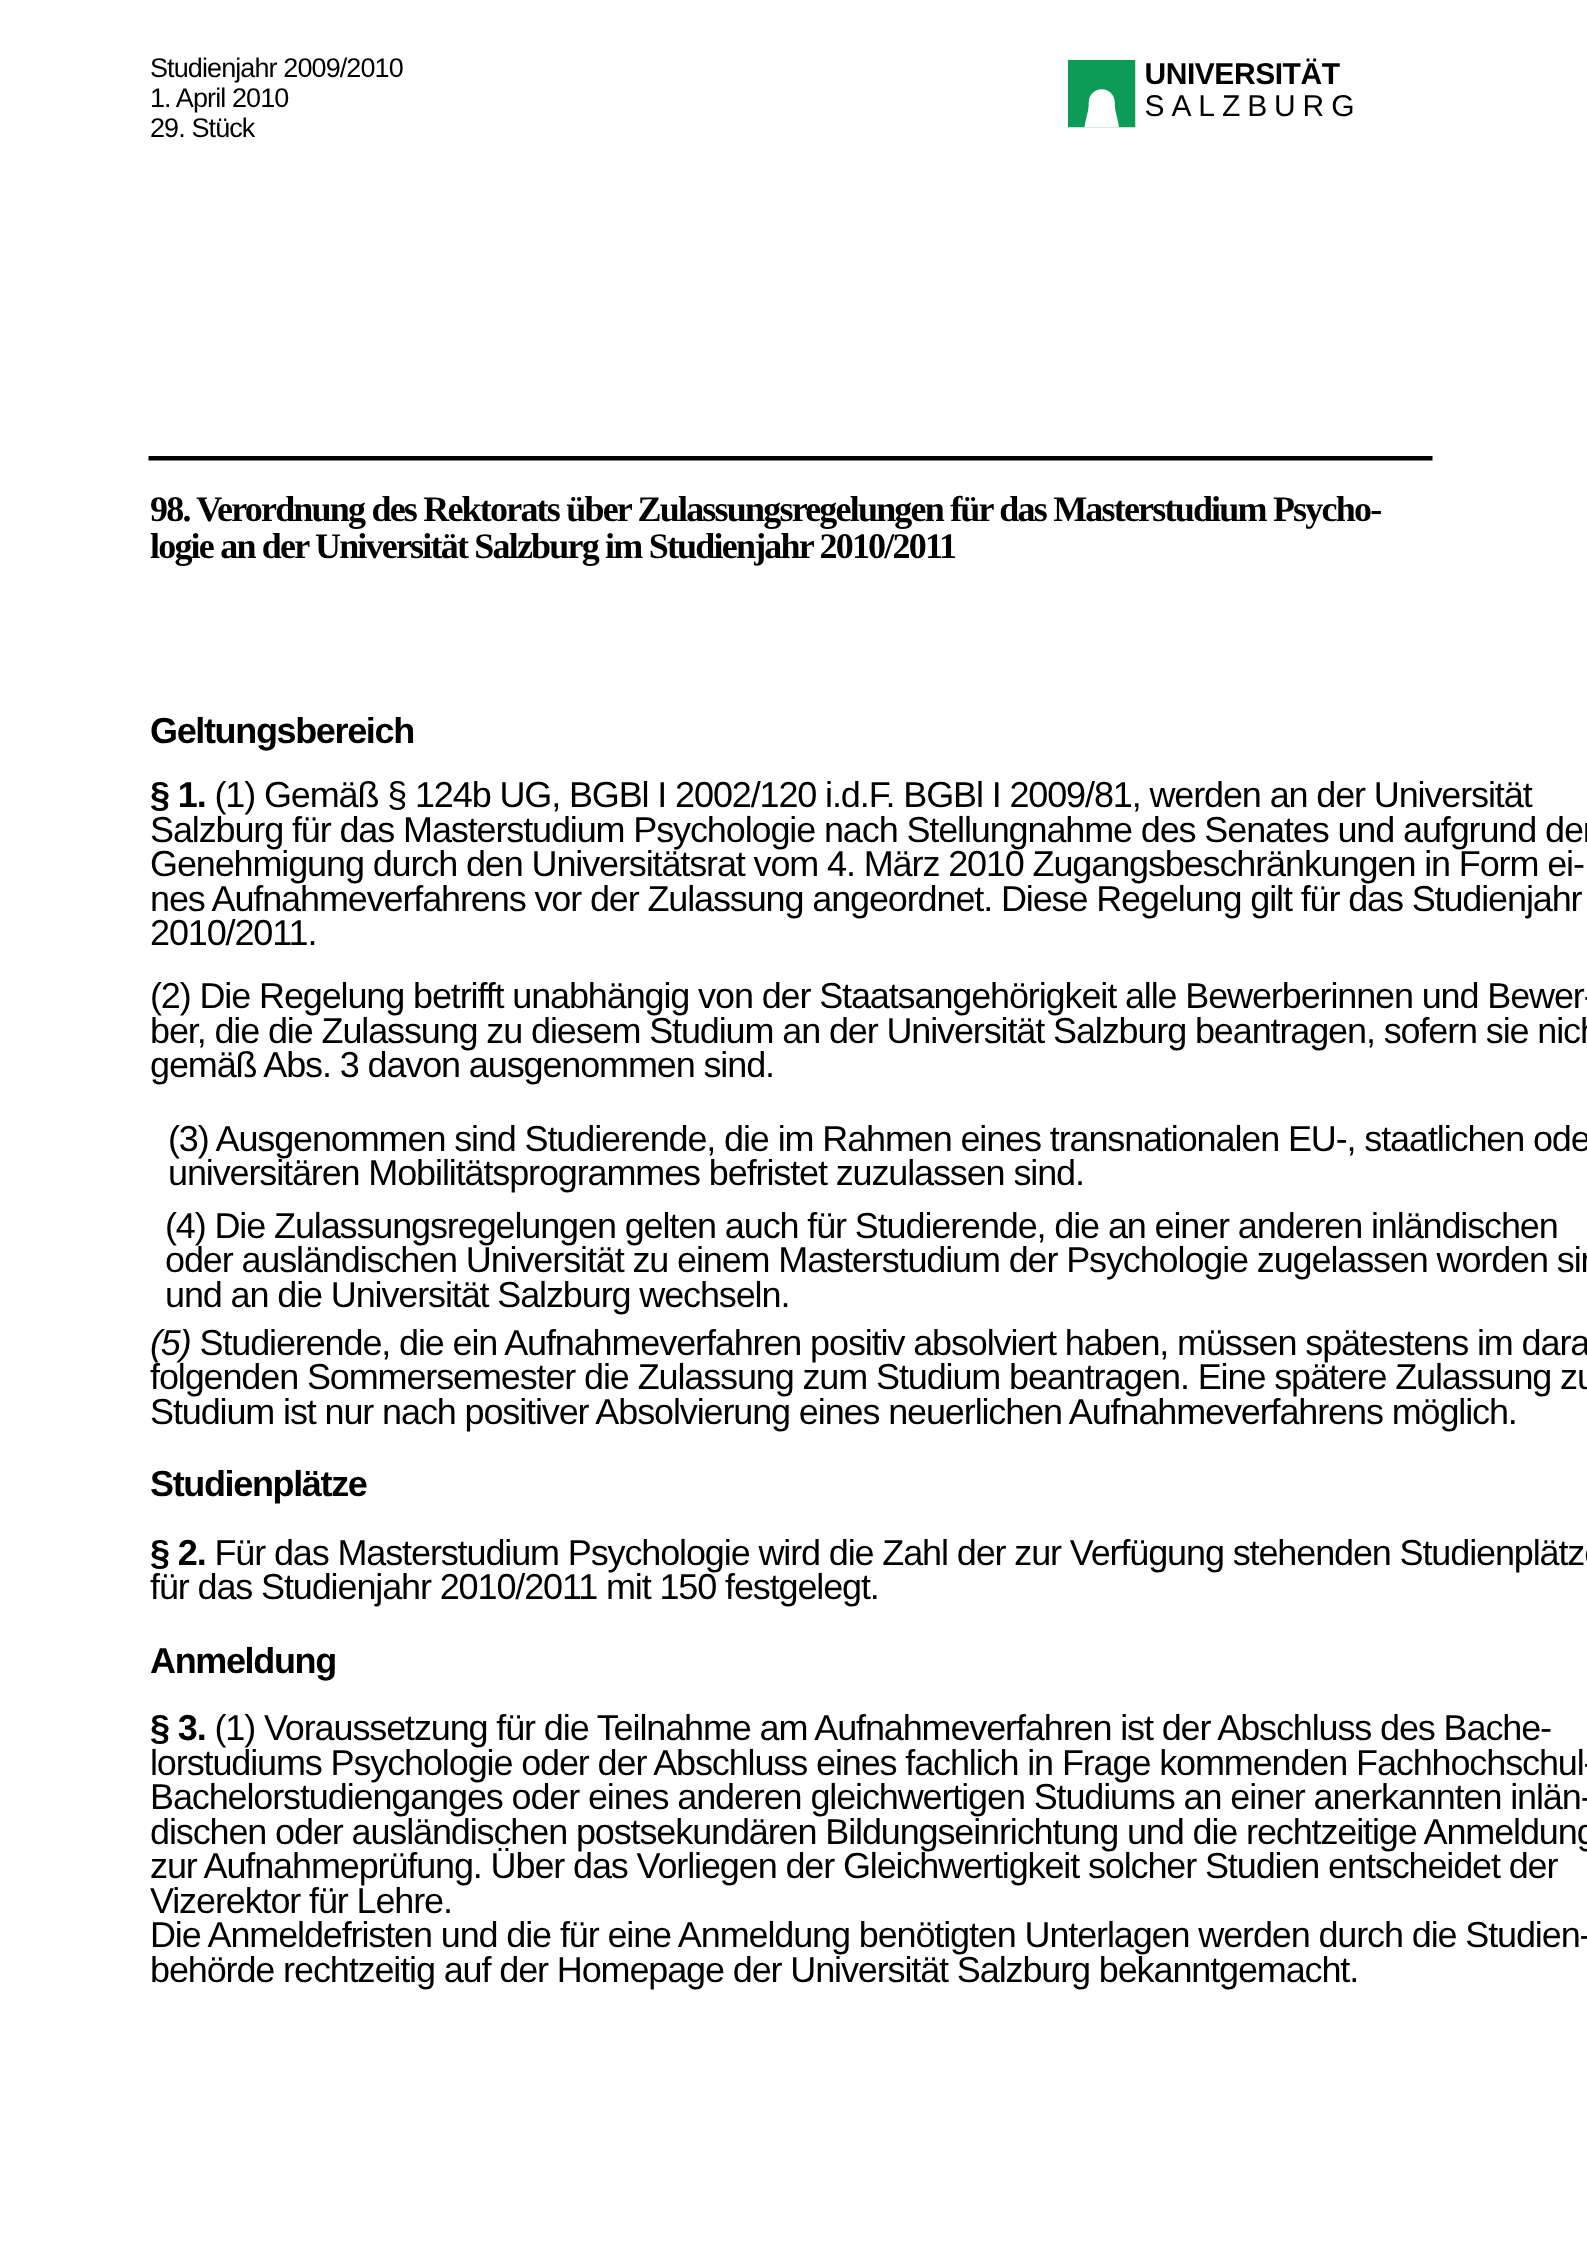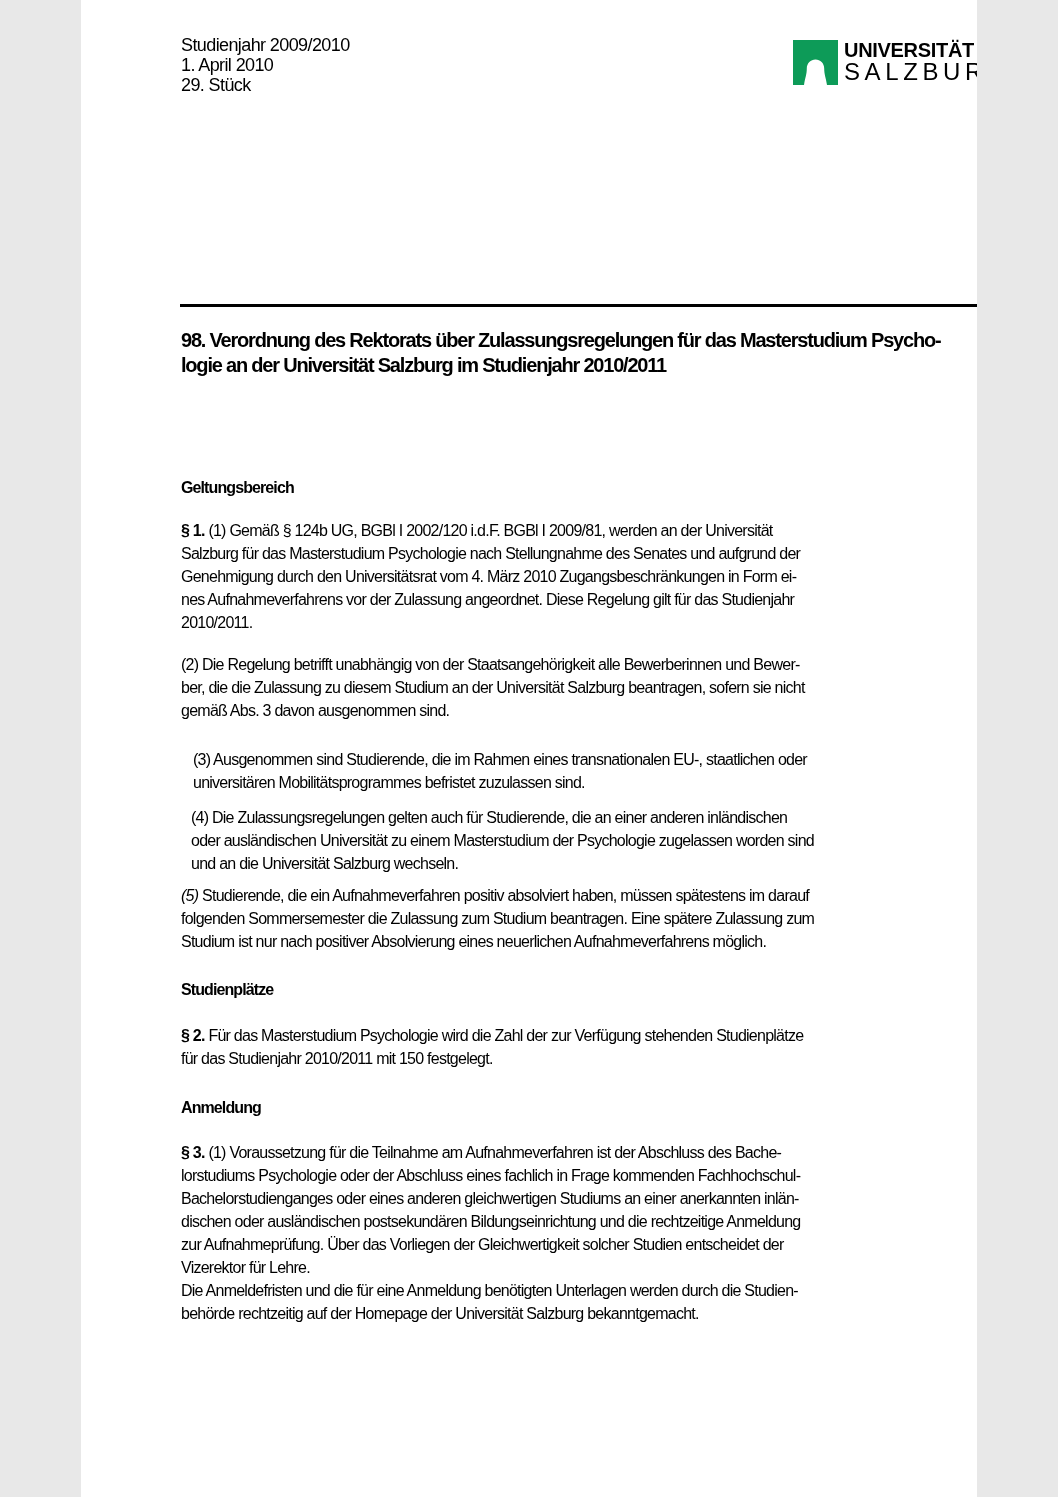--- a/index.html
+++ b/index.html
@@ -1,18 +1,18 @@
 <!DOCTYPE html>
 <html><head>
 <meta charset="utf-8">
 <style>
   html, body { margin: 0; padding: 0; background: #e8e8e8; }
   .page {
     position: relative;
-    width: 896px;
+    width: 1058px;
     height: 1497px;
     background: #ffffff;
     font-family: "Liberation Sans", sans-serif;
     color: #000000;
     overflow: hidden;
     margin: 0 auto;
   }
   .abs { position: absolute; }
 
   
@@ -25,46 +25,47 @@
 
   
   .logo { left: 712px; top: 40px; display: flex; align-items: flex-start; }
   .logo-mark { display: block; }
   .logo-wordmark { margin-left: 6px; padding-top: 0px; }
   .logo-line1 {
     display: block; font-weight: bold; font-size: 20px; line-height: 21px;
     letter-spacing: -0.3px; white-space: pre;
   }
   .logo-line2 {
-    display: block; font-size: 24px; line-height: 21px;
+    display: block; font-size: 20px; line-height: 21px;
     letter-spacing: 4.6px; white-space: pre;
   }
 
   
   .doc-title {
     left: 100px; top: 186px;
     font-size: 30px; font-weight: bold; line-height: 37px;
     letter-spacing: -0.7px;
     white-space: pre;
   }
 
   
   .rule { left: 99px; top: 304px; width: 856px; height: 2.5px; background: #000; }
 
   
   .subject {
     left: 100px; top: 328px;
-    font-size: 20px; font-weight: bold; line-height: 25px;
+    font-size: 24px; font-weight: bold; line-height: 25px;
     letter-spacing: -1.2px;
     white-space: pre;
+    font-family: Liberation Serif, serif;
   }
 
   .body-text {
     left: 100px;
-    font-size: 16px; line-height: 23px;
+    font-size: 24px; line-height: 23px;
     letter-spacing: -0.75px;
     white-space: pre;
   }
   .heading { font-weight: bold; letter-spacing: -0.9px; }
   .b { font-weight: bold; }
   .i { font-style: italic; }
 
   .t-geltung   { top: 476px; }
   .t-p1        { top: 519px; }
   .t-p2        { top: 653px; }

